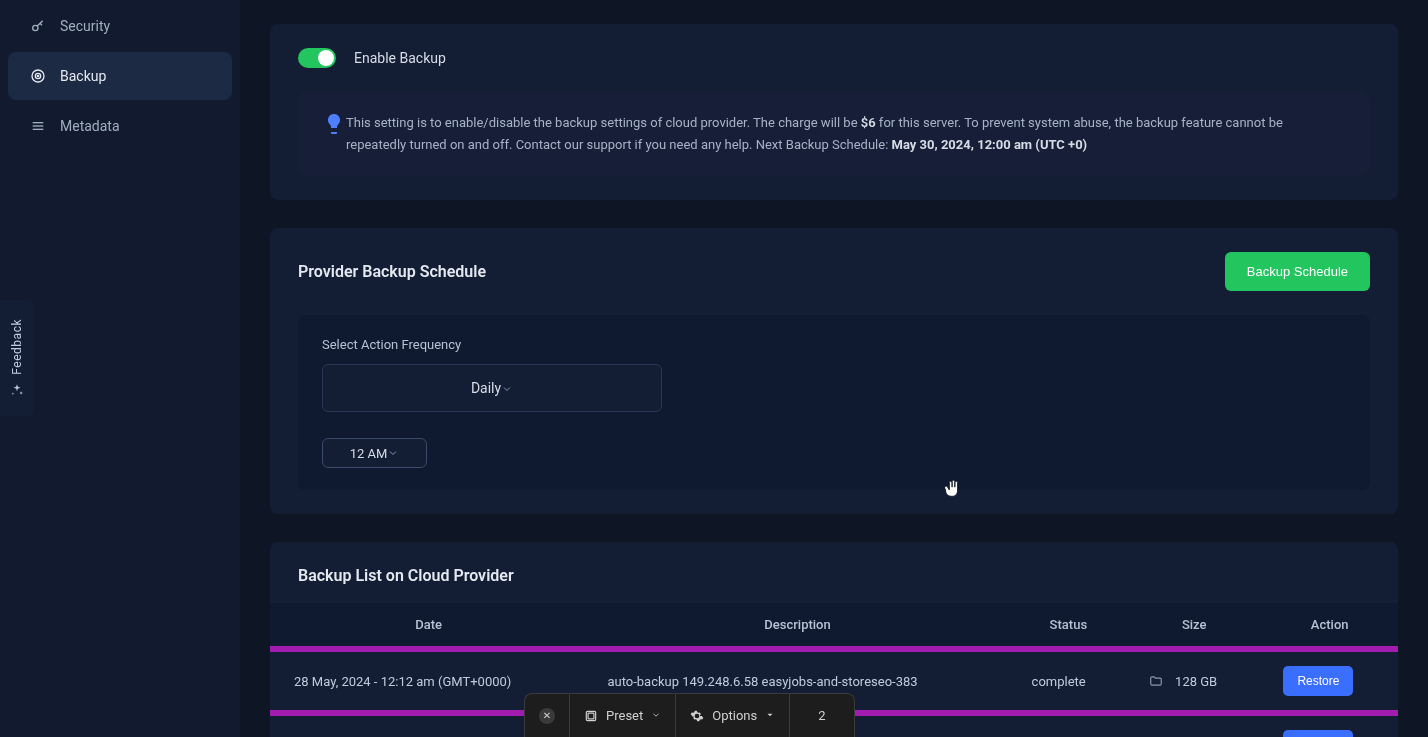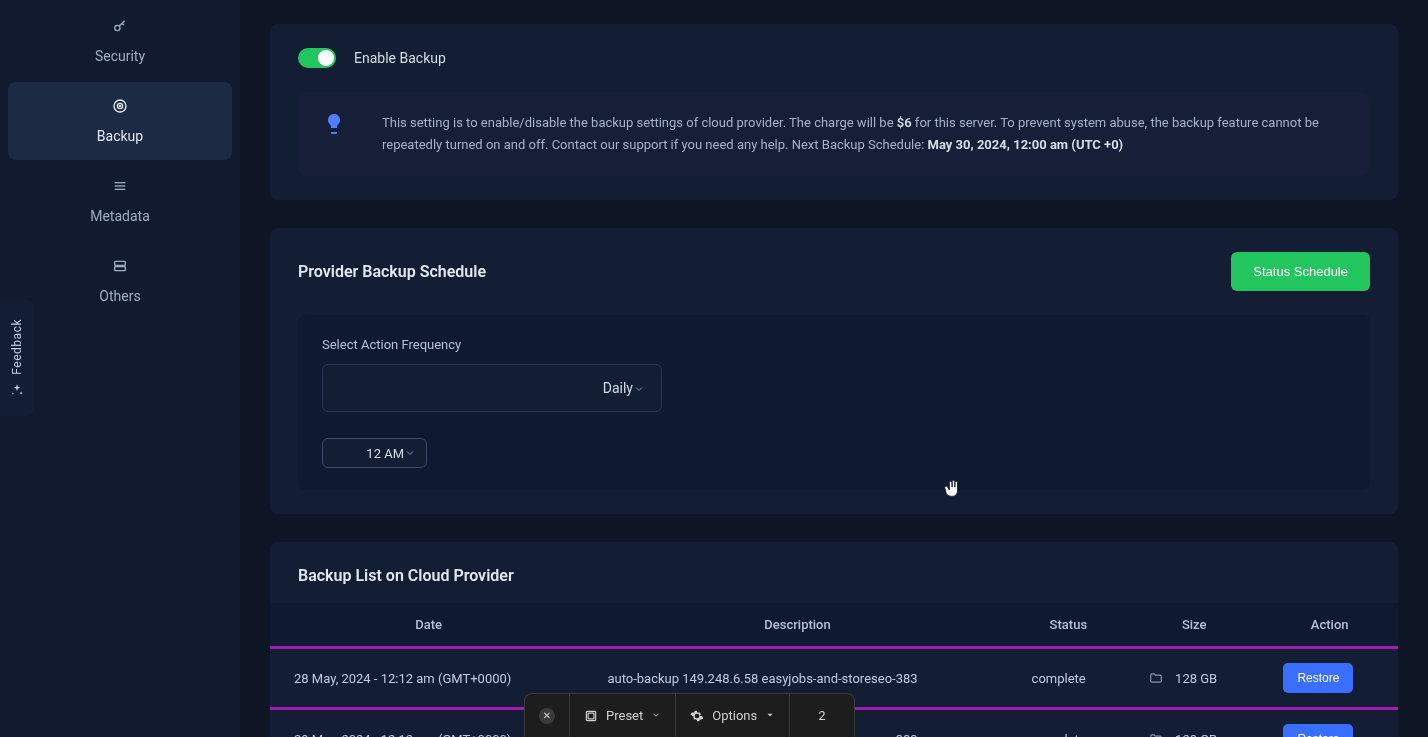--- a/index.html
+++ b/index.html
@@ -1,57 +1,57 @@
 <!DOCTYPE html>
 <html><head>
 <meta charset="utf-8">
 <style>
   * { box-sizing: border-box; margin: 0; padding: 0; }
   html, body { width: 1428px; height: 737px; overflow: hidden; font-family: -apple-system, BlinkMacSystemFont, "Segoe UI", Roboto, sans-serif; background: #0e1525; color: #e4e8f0; }
   body { display: flex; }
 
   
   .sidebar { width: 240px; background: #111a2e; padding-top: 0; }
-  .side-item { display: flex; align-items: center; gap: 14px; padding: 16px 22px; font-size: 14px; color: #a0aec0; cursor: pointer; border-radius: 8px; margin: 2px 8px; flex-direction: column; }
+  .side-item { display: flex; align-items: flex-start; gap: 14px; padding: 16px 22px; font-size: 14px; color: #a0aec0; cursor: pointer; border-radius: 8px; margin: 2px 8px; }
   .side-item.active { background: #1d2a44; color: #e4e8f0; }
   .side-icon { width: 16px; height: 16px; display: inline-flex; align-items: center; justify-content: center; }
   .side-icon svg { width: 16px; height: 16px; stroke: currentColor; fill: none; stroke-width: 2; }
 
   
   .main { flex: 1; background: #0e1525; padding: 0 30px 20px 30px; overflow: hidden; position: relative; margin-top: 24px; }
   .card { background: #131d33; border-radius: 8px; padding: 24px 28px; margin-bottom: 28px; }
 
   
   .toggle-row { display: flex; align-items: center; gap: 18px; margin-bottom: 24px; }
   .toggle { width: 38px; height: 20px; background: #22c55e; border-radius: 999px; position: relative; cursor: pointer; }
   .toggle .knob { position: absolute; right: 2px; top: 2px; width: 16px; height: 16px; background: #fff; border-radius: 50%; }
   .toggle-label { font-size: 14px; color: #d6dce6; }
 
   
-  .info-box { background: #161f37; border-radius: 8px; padding: 20px 24px; display: flex; gap: 36px; font-size: 13px; line-height: 1.7; color: #a7b2c7; }
+  .info-box { background: #161f37; border-radius: 8px; padding: 20px 24px; display: flex; gap: 0; font-size: 13px; line-height: 1.7; color: #a7b2c7; }
   .bulb { flex: 0 0 24px; color: #4f7fff; }
   .bulb svg { width: 24px; height: 24px; fill: currentColor; }
   .info-text b.price { color: #d6dce6; font-weight: 600; }
   .info-text b.sched { color: #d6dce6; font-weight: 700; }
 
   
   .card-header { display: flex; justify-content: space-between; align-items: center; margin-bottom: 24px; }
   .card-title { font-size: 16px; font-weight: 600; color: #e4e8f0; }
   .btn-primary { background: #22c55e; color: #fff; font-size: 13px; font-weight: 500; padding: 12px 22px; border-radius: 6px; border: none; cursor: pointer; }
   .schedule-body { background: #0f192f; border-radius: 8px; padding: 22px 24px; }
   .form-label { font-size: 13px; color: #b7c1d4; margin-bottom: 12px; display: block; }
   .form-label.muted { color: #6b778c; }
-  .select { width: 340px; height: 48px; background: #131d33; border: 1px solid #2a3754; border-radius: 6px; display: flex; align-items: center; justify-content: flex-end; padding: 0 16px; font-size: 14px; color: #d6dce6; cursor: pointer; margin-bottom: 26px; }
+  .select { width: 340px; height: 48px; background: #131d33; border: 1px solid #2a3754; border-radius: 6px; display: flex; align-items: center; justify-content: center; padding: 0 16px; font-size: 14px; color: #d6dce6; cursor: pointer; margin-bottom: 26px; }
   .select .chev { width: 12px; height: 12px; }
   .select.small { width: 105px; height: 30px; font-size: 13px; margin-bottom: 0; padding: 0 10px; border: 1px solid #3b4a68; }
 
   
   .table { width: 100%; border-collapse: collapse; font-size: 13px; }
   .table th { text-align: center; padding: 14px 22px; color: #b7c1d4; font-weight: 500; background: #0f192f; }
-  .table td { padding: 14px 22px; color: #c2cbde; border-top: 3px solid #a21caf; }
+  .table td { padding: 14px 22px; color: #c2cbde; border-top: 6px solid #a21caf; }
   .table th:first-child, .table td:first-child { padding-left: 24px; }
   .size-cell { display: flex; align-items: center; gap: 12px; text-align: right; }
   .folder-icon { width: 14px; height: 14px; stroke: #8a97b0; fill: none; stroke-width: 2; }
   .btn-restore { background: #3a6eff; color: #fff; font-size: 12px; border: none; padding: 8px 14px; border-radius: 5px; cursor: pointer; }
 
   
   .hand { position: absolute; left: 702px; top: 454px; width: 22px; height: 22px; pointer-events: none; }
   .hand svg { width: 22px; height: 22px; fill: #fff; stroke: #0e1525; stroke-width: 1; }
 
   
@@ -97,29 +97,20 @@
   </div>
   <div class="side-item">
     <span class="side-icon">
       <svg viewBox="0 0 24 24">
           <line x1="4" y1="7" x2="20" y2="7"></line>
           <line x1="4" y1="12" x2="20" y2="12"></line>
           <line x1="4" y1="17" x2="20" y2="17"></line>
         </svg>
     </span>
     <span>Metadata</span>
-  </div>
-  <div class="side-item">
-    <span class="side-icon">
-      <svg viewBox="0 0 24 24">
-          <rect x="4" y="5" width="16" height="6" rx="1"></rect>
-          <rect x="4" y="13" width="16" height="6" rx="1"></rect>
-        </svg>
-    </span>
-    <span>Others</span>
   </div>
 </nav>
 
 <main class="main">
 
   <div class="card">
     <div class="toggle-row">
       <div class="toggle">
         <div class="knob"></div>
       </div>
@@ -136,21 +127,21 @@
         <b class="price">$6</b>
         <span> for this server. To prevent system abuse, the backup feature cannot be repeatedly turned on and off. Contact our support if you need any help. Next Backup Schedule: </span>
         <b class="sched">May 30, 2024, 12:00 am (UTC +0)</b>
       </div>
     </div>
   </div>
 
   <div class="card">
     <div class="card-header">
       <span class="card-title">Provider Backup Schedule</span>
-      <button class="btn-primary">Status Schedule</button>
+      <button class="btn-primary">Backup Schedule</button>
     </div>
     <div class="schedule-body">
       <label class="form-label">Select Action Frequency</label>
       <div class="select">
         <span>Daily</span>
         <span class="chev">
           <svg viewBox="0 0 24 24" stroke="#8a97b0" fill="none" stroke-width="2">
               <polyline points="6 9 12 15 18 9"></polyline>
             </svg>
         </span>

